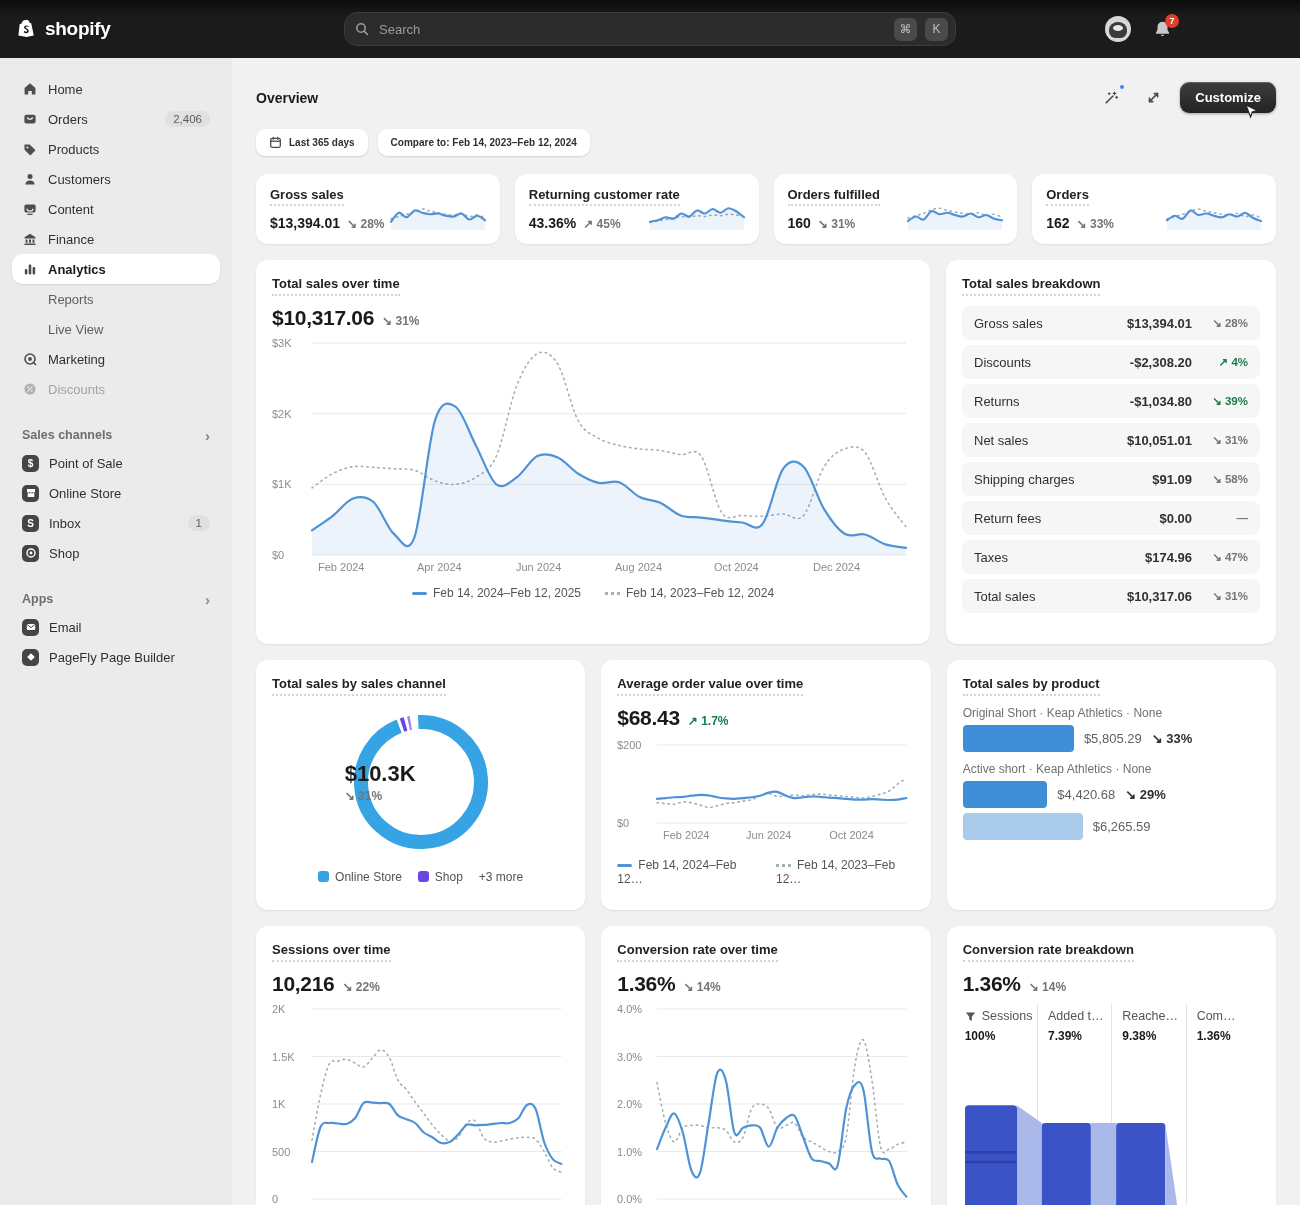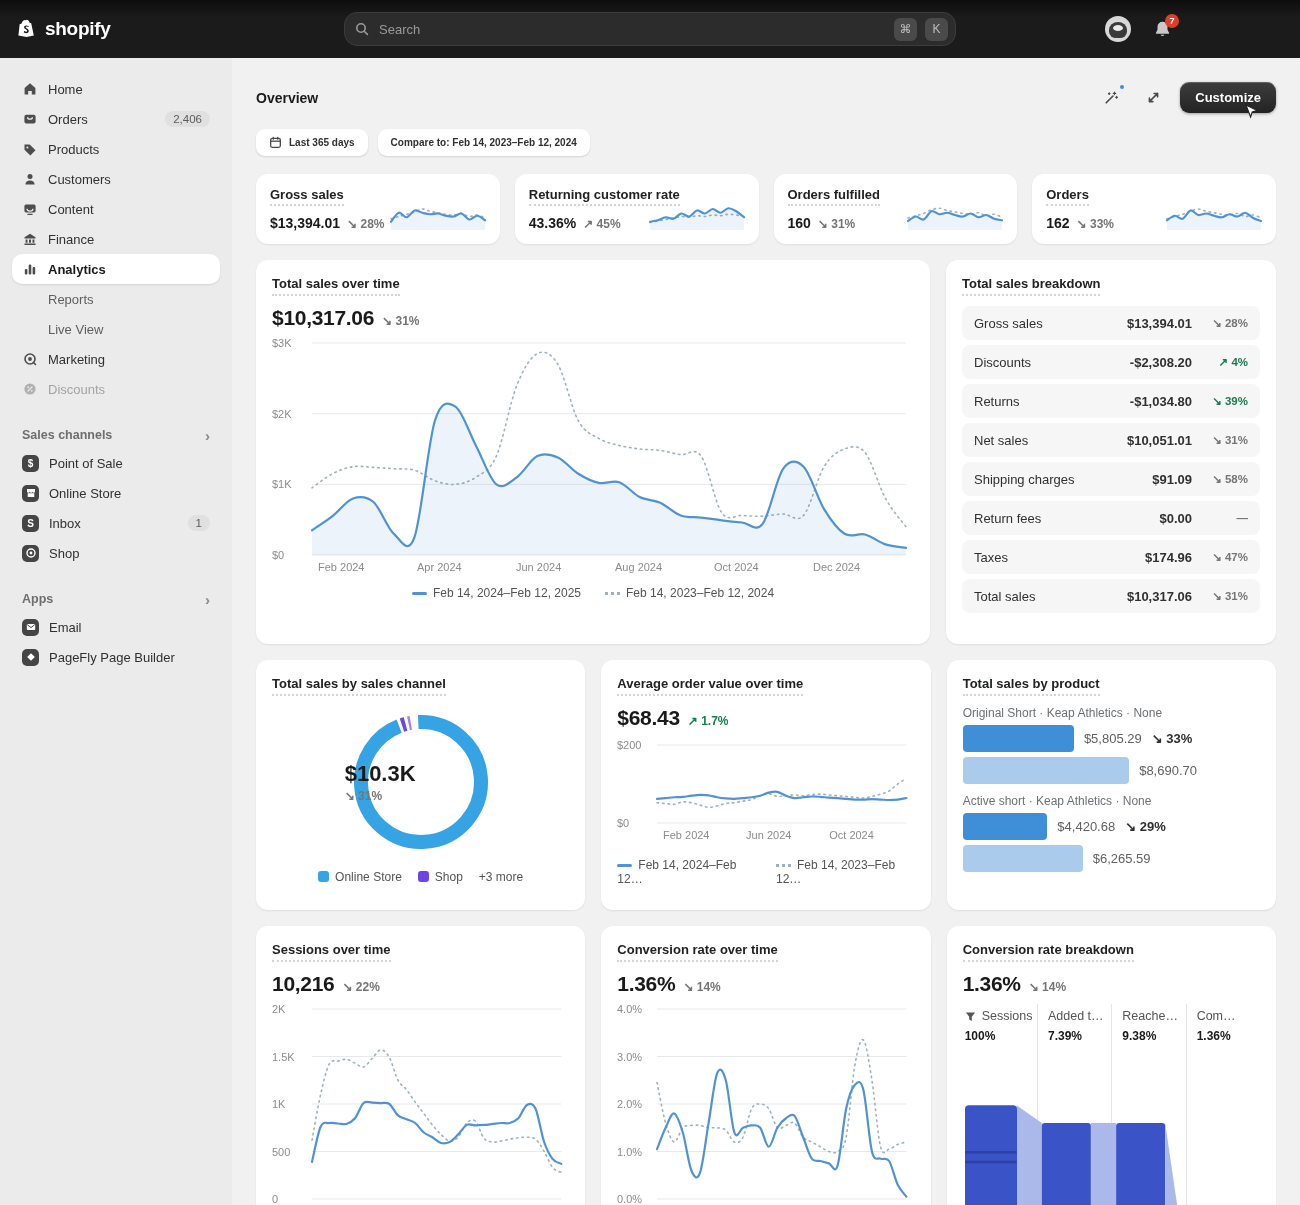--- a/index.html
+++ b/index.html
@@ -540,24 +540,20 @@
     <div class="card">
       <div class="cardtitle">Total sales by product</div>
       <div>
           <div class="pgroup">
             <div class="plabel">Original Short · Keap Athletics · None</div>
             <div class="prow">
               <div class="pbar dark" style="width: 37.4074%;"></div>
               <span class="pval">$5,805.29</span>
               <span class="pchg">↘ 33%</span>
             </div>
-            <div class="prow">
-              <div class="pbar light" style="width: 56%;"></div>
-              <span class="pval">$8,690.70</span>
-            </div>
           </div>
           <div class="pgroup">
             <div class="plabel">Active short · Keap Athletics · None</div>
             <div class="prow">
               <div class="pbar dark" style="width: 28.4854%;"></div>
               <span class="pval">$4,420.68</span>
               <span class="pchg">↘ 29%</span>
             </div>
             <div class="prow">
               <div class="pbar light" style="width: 40.3734%;"></div>

